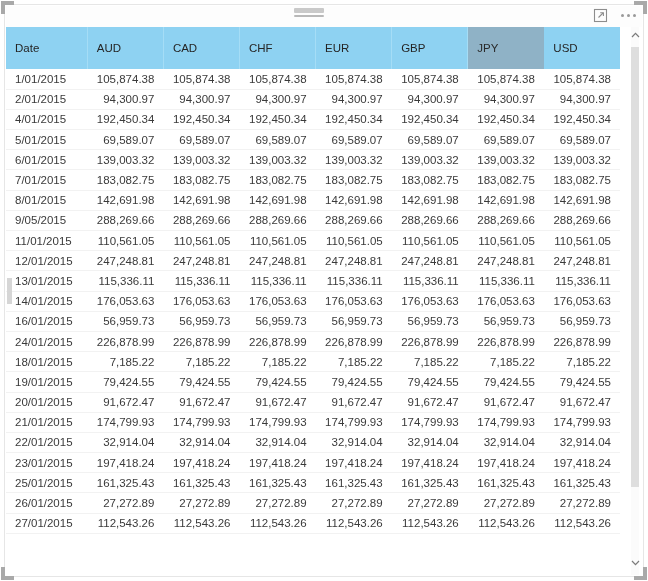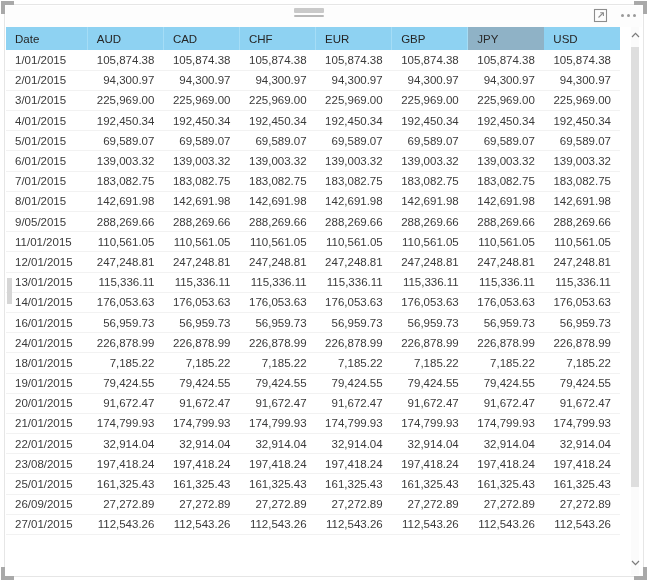--- a/index.html
+++ b/index.html
@@ -109,21 +109,21 @@
   }
 
   table.grid {
     border-collapse: collapse;
     width: 614px;
     table-layout: fixed;
     font-size: 11.5px;
   }
 
   table.grid thead th {
-    height: 23px;
+    height: 42px;
     background: #8ed2f2;
     color: #252525;
     font-weight: normal;
     font-size: 11.5px;
     text-align: left;
     padding: 0 0 0 9px;
     border-right: 1px solid #a5ddf6;
     box-sizing: border-box;
     white-space: nowrap;
     user-select: none;
@@ -301,30 +301,20 @@
               <td class="date-cell" style="width: 78px;">2/01/2015</td>
               <td style="width: 73px;">94,300.97</td>
               <td style="width: 73px;">94,300.97</td>
               <td style="width: 73px;">94,300.97</td>
               <td style="width: 73px;">94,300.97</td>
               <td style="width: 73px;">94,300.97</td>
               <td style="width: 73px;">94,300.97</td>
               <td style="width: 73px;">94,300.97</td>
             </tr>
             <tr>
-              <td class="date-cell" style="width: 78px;">3/01/2015</td>
-              <td style="width: 73px;">225,969.00</td>
-              <td style="width: 73px;">225,969.00</td>
-              <td style="width: 73px;">225,969.00</td>
-              <td style="width: 73px;">225,969.00</td>
-              <td style="width: 73px;">225,969.00</td>
-              <td style="width: 73px;">225,969.00</td>
-              <td style="width: 73px;">225,969.00</td>
-            </tr>
-            <tr>
               <td class="date-cell" style="width: 78px;">4/01/2015</td>
               <td style="width: 73px;">192,450.34</td>
               <td style="width: 73px;">192,450.34</td>
               <td style="width: 73px;">192,450.34</td>
               <td style="width: 73px;">192,450.34</td>
               <td style="width: 73px;">192,450.34</td>
               <td style="width: 73px;">192,450.34</td>
               <td style="width: 73px;">192,450.34</td>
             </tr>
             <tr>
@@ -481,41 +471,41 @@
               <td class="date-cell" style="width: 78px;">22/01/2015</td>
               <td style="width: 73px;">32,914.04</td>
               <td style="width: 73px;">32,914.04</td>
               <td style="width: 73px;">32,914.04</td>
               <td style="width: 73px;">32,914.04</td>
               <td style="width: 73px;">32,914.04</td>
               <td style="width: 73px;">32,914.04</td>
               <td style="width: 73px;">32,914.04</td>
             </tr>
             <tr>
-              <td class="date-cell" style="width: 78px;">23/08/2015</td>
+              <td class="date-cell" style="width: 78px;">23/01/2015</td>
               <td style="width: 73px;">197,418.24</td>
               <td style="width: 73px;">197,418.24</td>
               <td style="width: 73px;">197,418.24</td>
               <td style="width: 73px;">197,418.24</td>
               <td style="width: 73px;">197,418.24</td>
               <td style="width: 73px;">197,418.24</td>
               <td style="width: 73px;">197,418.24</td>
             </tr>
             <tr>
               <td class="date-cell" style="width: 78px;">25/01/2015</td>
               <td style="width: 73px;">161,325.43</td>
               <td style="width: 73px;">161,325.43</td>
               <td style="width: 73px;">161,325.43</td>
               <td style="width: 73px;">161,325.43</td>
               <td style="width: 73px;">161,325.43</td>
               <td style="width: 73px;">161,325.43</td>
               <td style="width: 73px;">161,325.43</td>
             </tr>
             <tr>
-              <td class="date-cell" style="width: 78px;">26/09/2015</td>
+              <td class="date-cell" style="width: 78px;">26/01/2015</td>
               <td style="width: 73px;">27,272.89</td>
               <td style="width: 73px;">27,272.89</td>
               <td style="width: 73px;">27,272.89</td>
               <td style="width: 73px;">27,272.89</td>
               <td style="width: 73px;">27,272.89</td>
               <td style="width: 73px;">27,272.89</td>
               <td style="width: 73px;">27,272.89</td>
             </tr>
             <tr>
               <td class="date-cell" style="width: 78px;">27/01/2015</td>

